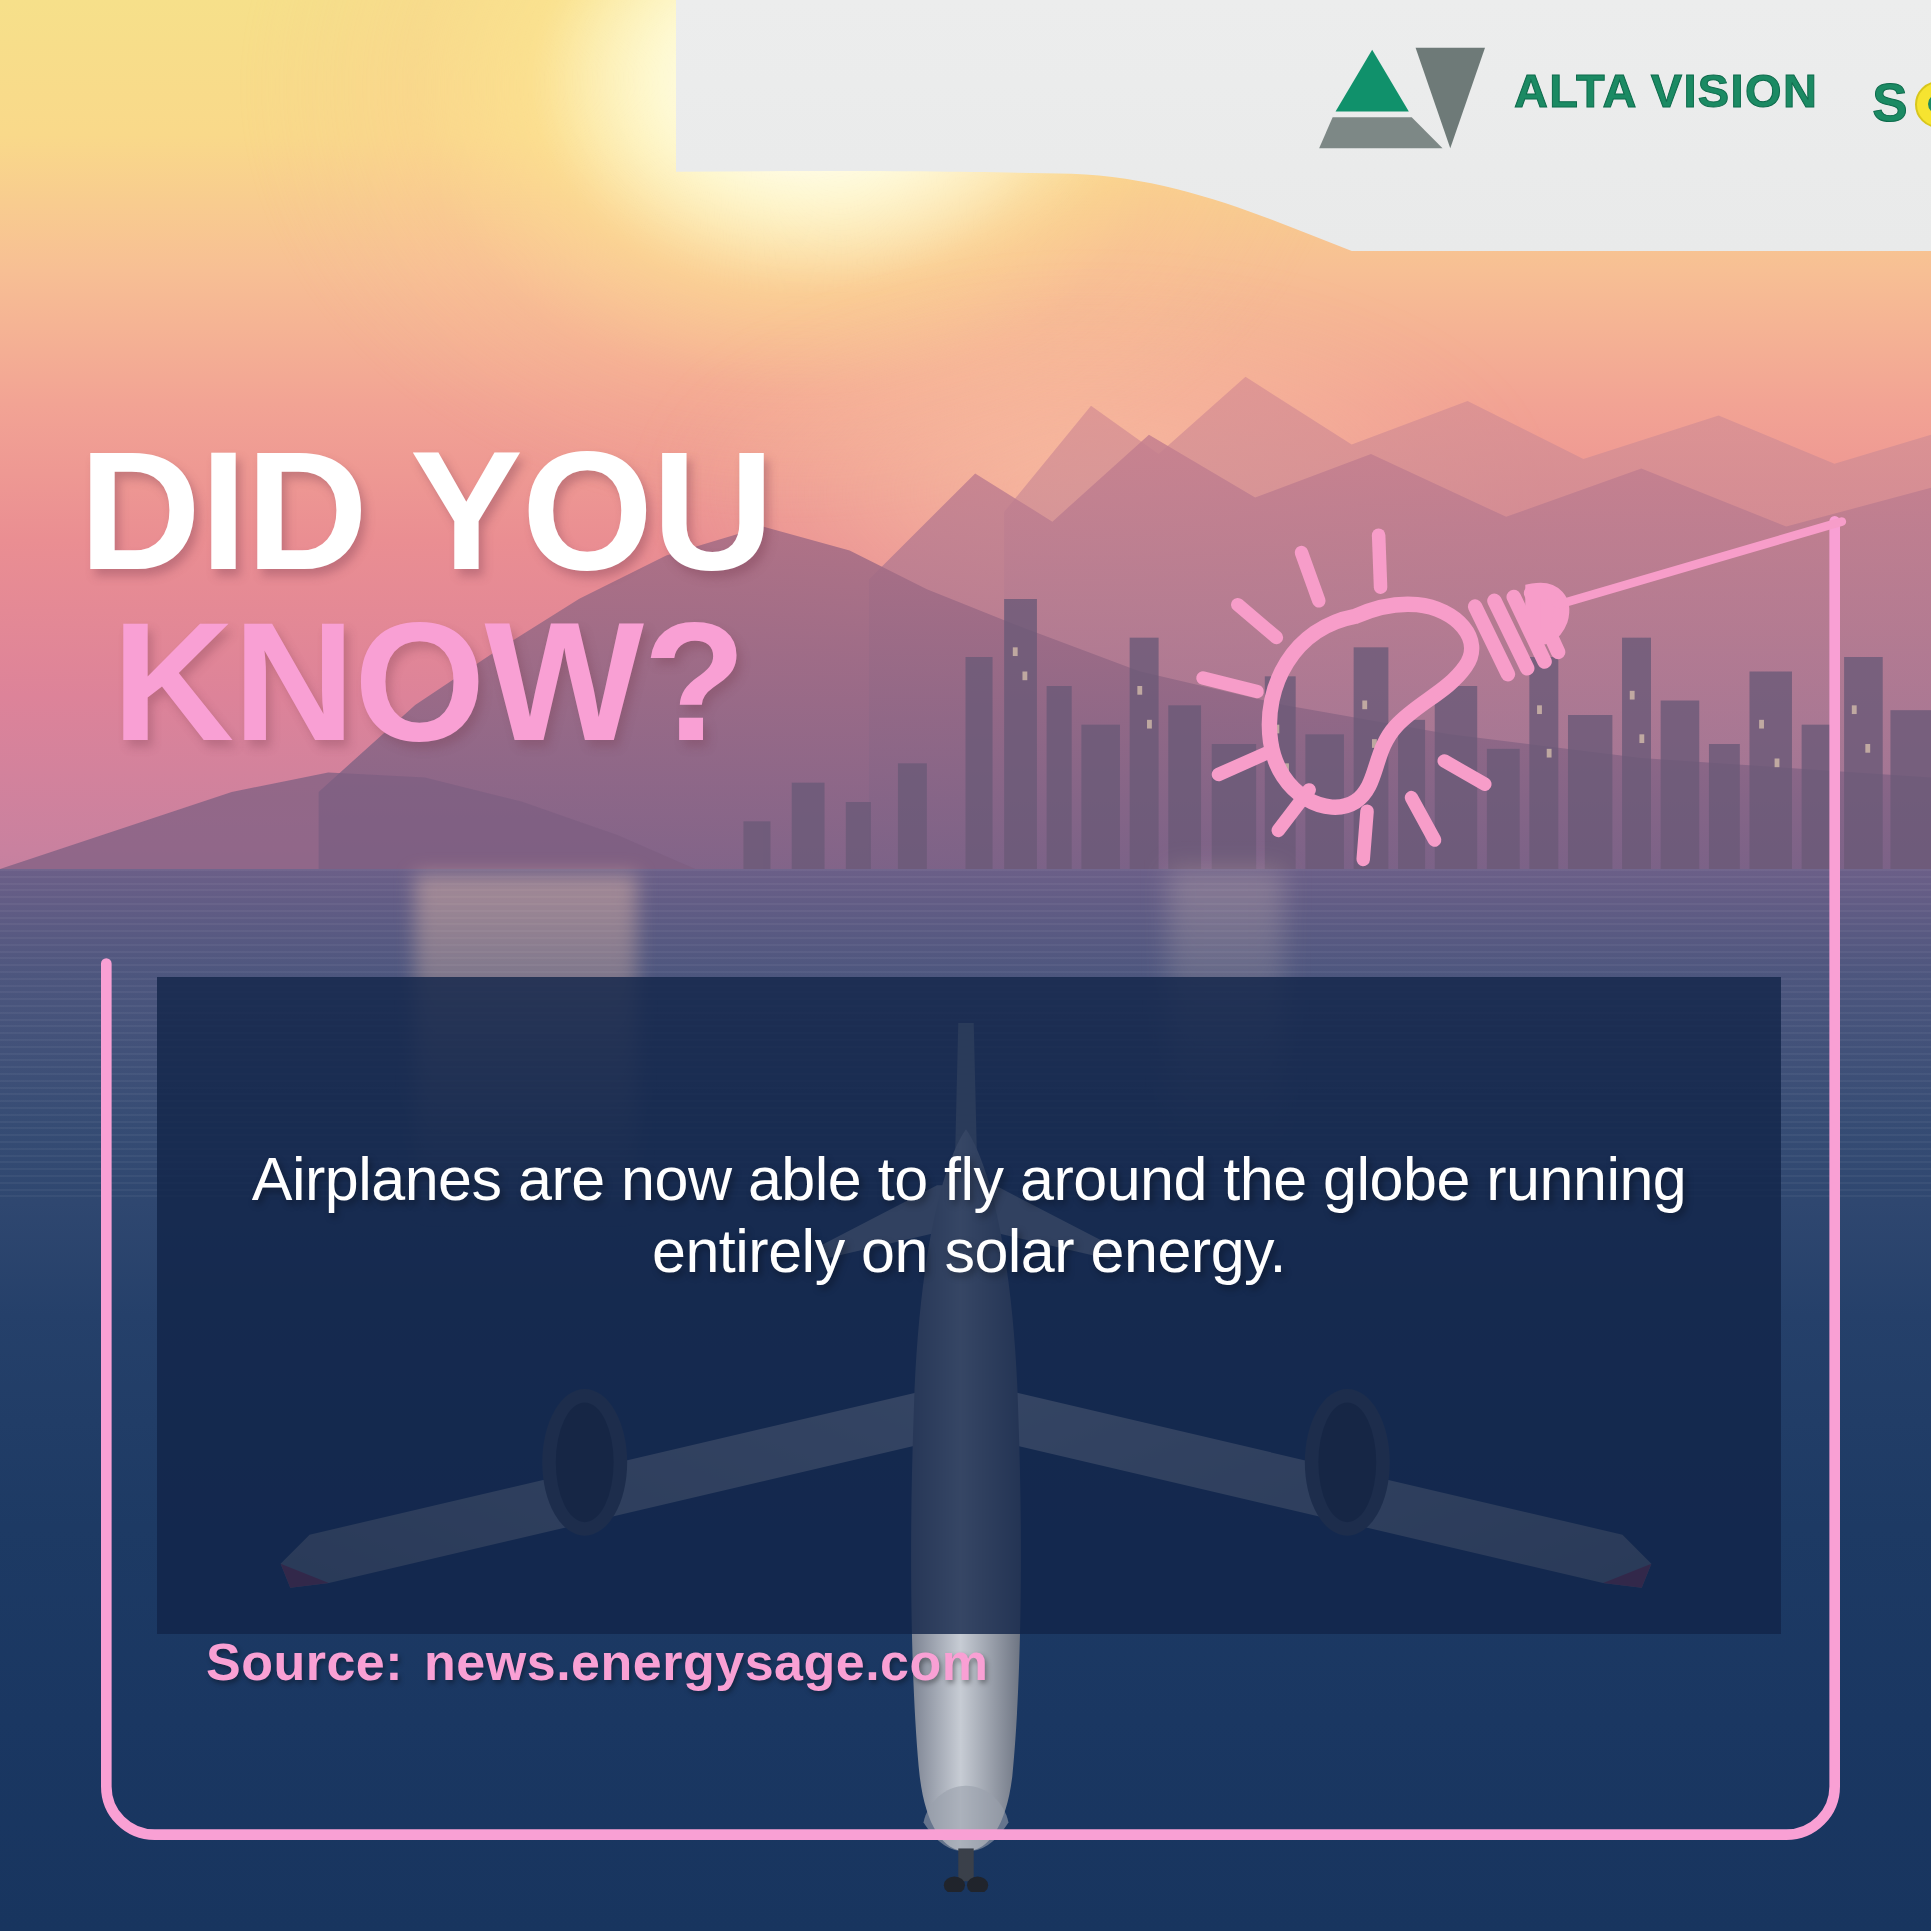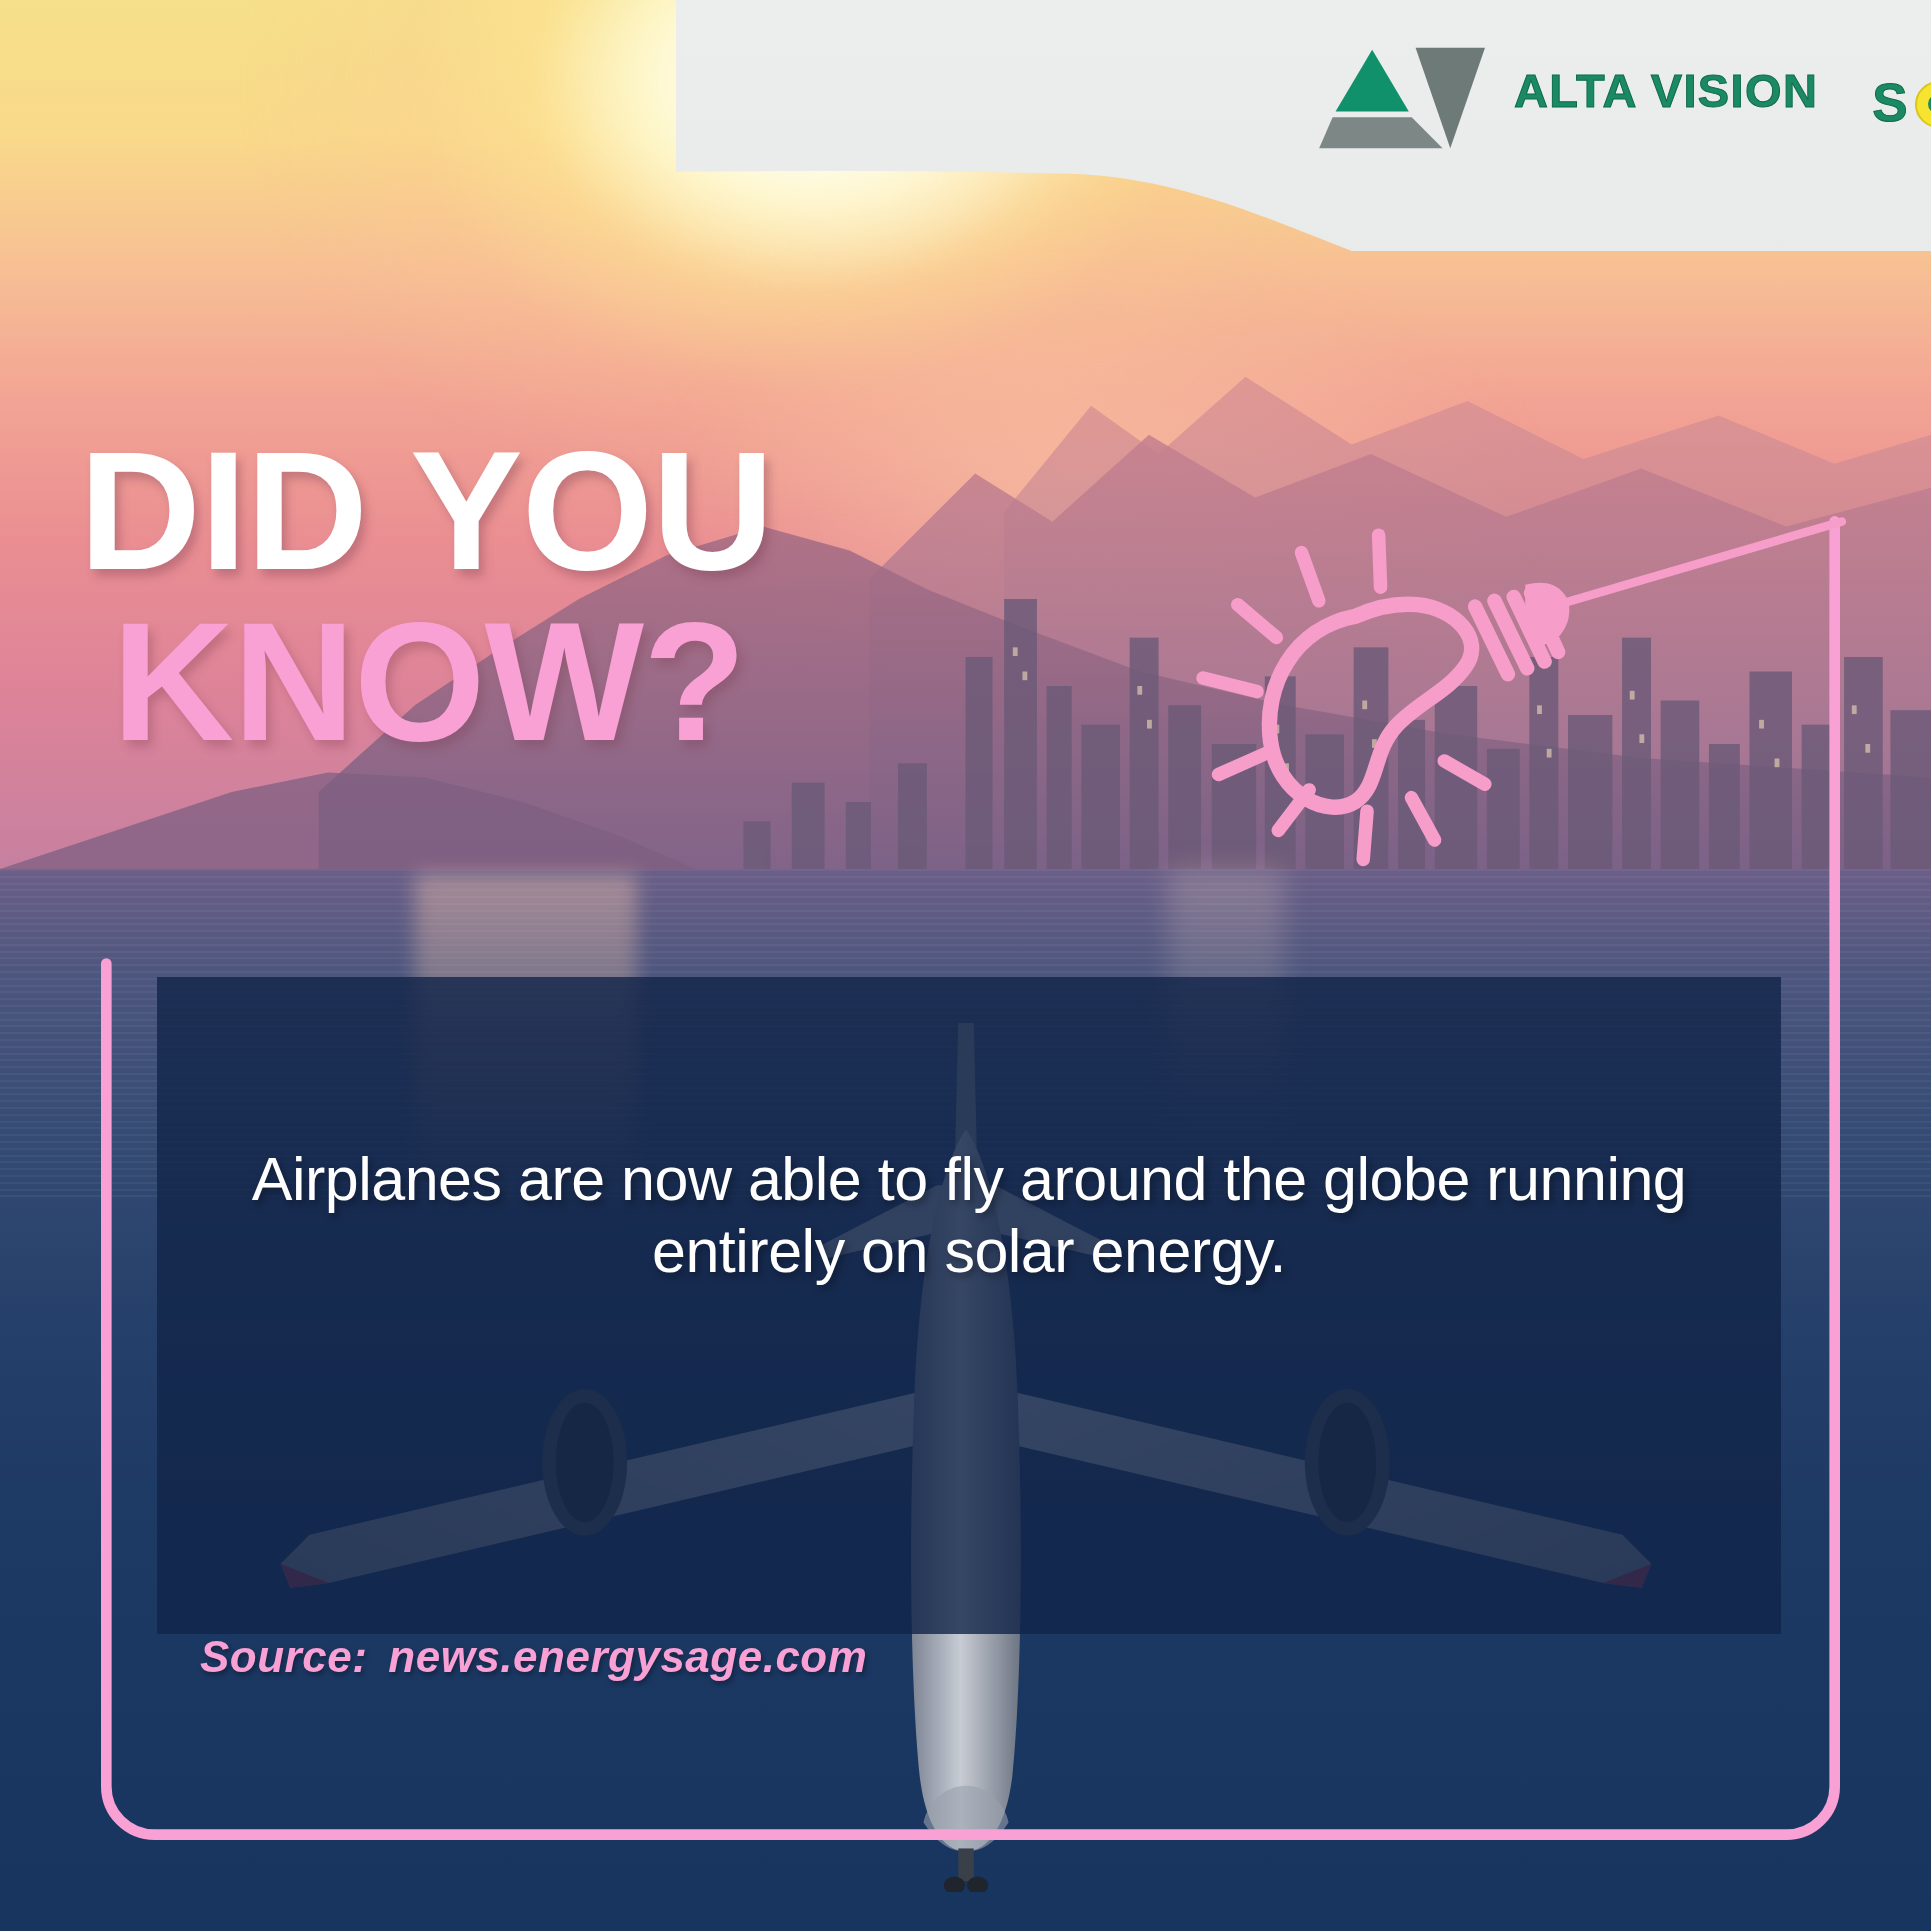--- a/index.html
+++ b/index.html
@@ -110,23 +110,23 @@
 
   
   .panel{position:absolute;left:157px;top:977px;width:1624px;height:657px;
     background:rgba(17,36,72,.80);}
 
   .body-copy{position:absolute;left:157px;top:1144px;width:1624px;
     text-align:center;color:#ffffff;font-size:61px;font-weight:normal;
     line-height:1.18;letter-spacing:-0.5px;
     text-shadow:2.9px 3.9px 7.7px rgba(0,0,0,.35);}
 
-  .source{position:absolute;left:200px;top:1632px;
-    color:#f9a0d4;font-size:44px;font-weight:bold;letter-spacing:0.5px;
-    text-shadow:1.9px 2.9px 5.8px rgba(0,0,0,.35);font-style:italic;}
+  .source{position:absolute;left:206px;top:1632px;
+    color:#f9a0d4;font-size:52px;font-weight:bold;letter-spacing:0.5px;
+    text-shadow:1.9px 2.9px 5.8px rgba(0,0,0,.35);}
   .source .lbl{margin-right:21px;}
 </style>
 </head>
 <body>
 
 <div class="canvas">
 
   <div class="bg"></div>
   <div class="sunglow"></div>
   <div class="sunglow2"></div>

